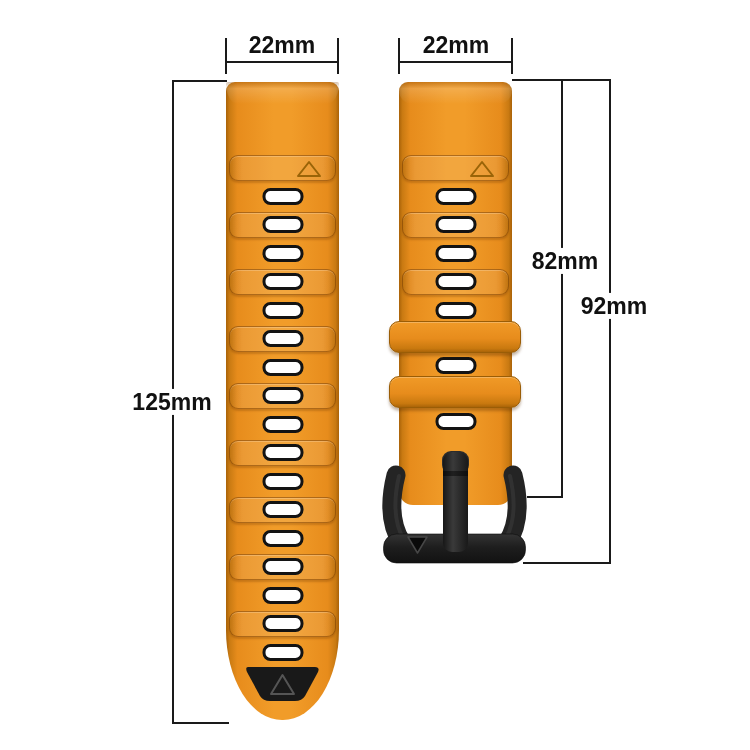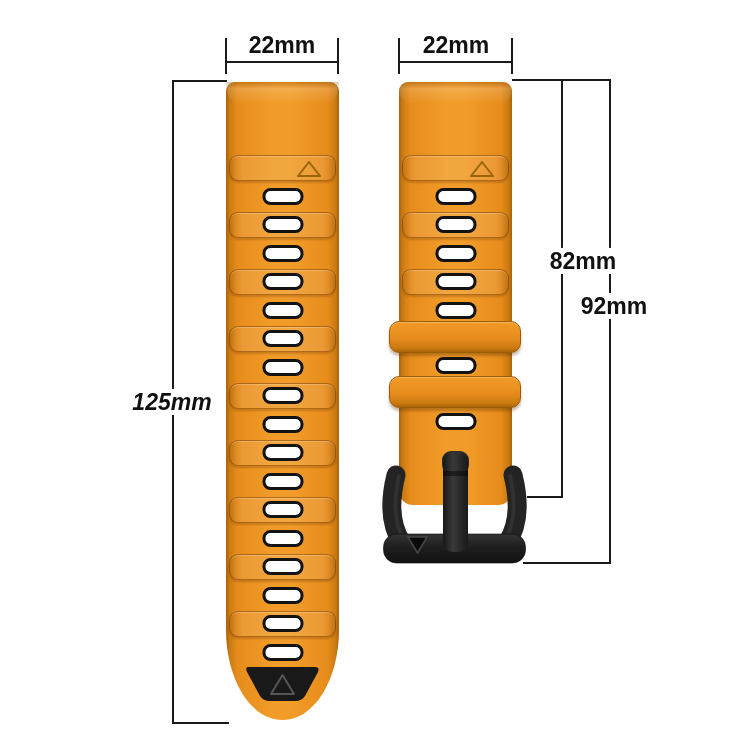--- a/index.html
+++ b/index.html
@@ -61,26 +61,26 @@
   <div class="dim-label" style="left:282px;top:45px;">22mm</div>
 
   <div class="dim" style="left:398px;top:38px;width:2px;height:36px;"></div>
   <div class="dim" style="left:511px;top:38px;width:2px;height:36px;"></div>
   <div class="dim" style="left:398px;top:61px;width:115px;height:2px;"></div>
   <div class="dim-label" style="left:456px;top:45px;">22mm</div>
 
   <div class="dim" style="left:172px;top:80px;width:55px;height:2px;"></div>
   <div class="dim" style="left:172px;top:80px;width:2px;height:644px;"></div>
   <div class="dim" style="left:172px;top:722px;width:57px;height:2px;"></div>
-  <div class="dim-label" style="left:172px;top:402px;font-style:italic;">125mm</div>
+  <div class="dim-label" style="left:172px;top:402px;">125mm</div>
 
   <div class="dim" style="left:512px;top:79px;width:99px;height:2px;"></div>
   <div class="dim" style="left:561px;top:79px;width:2px;height:419px;"></div>
   <div class="dim" style="left:527px;top:496px;width:36px;height:2px;"></div>
-  <div class="dim-label" style="left:583px;top:261px;">82mm</div>
+  <div class="dim-label" style="left:565px;top:261px;">82mm</div>
   <div class="dim" style="left:609px;top:79px;width:2px;height:485px;"></div>
   <div class="dim" style="left:523px;top:562px;width:88px;height:2px;"></div>
   <div class="dim-label" style="left:614px;top:306px;">92mm</div>
 
   <div class="strap strap-left">
     <div class="plate" style="top:73px;">
       <svg class="tri-svg" width="26" height="20">
         <path d="M13 3 L24 17 L2 17 Z" fill="none" stroke="#9a6408" stroke-width="2" stroke-linejoin="round"></path>
       </svg>
     </div>

